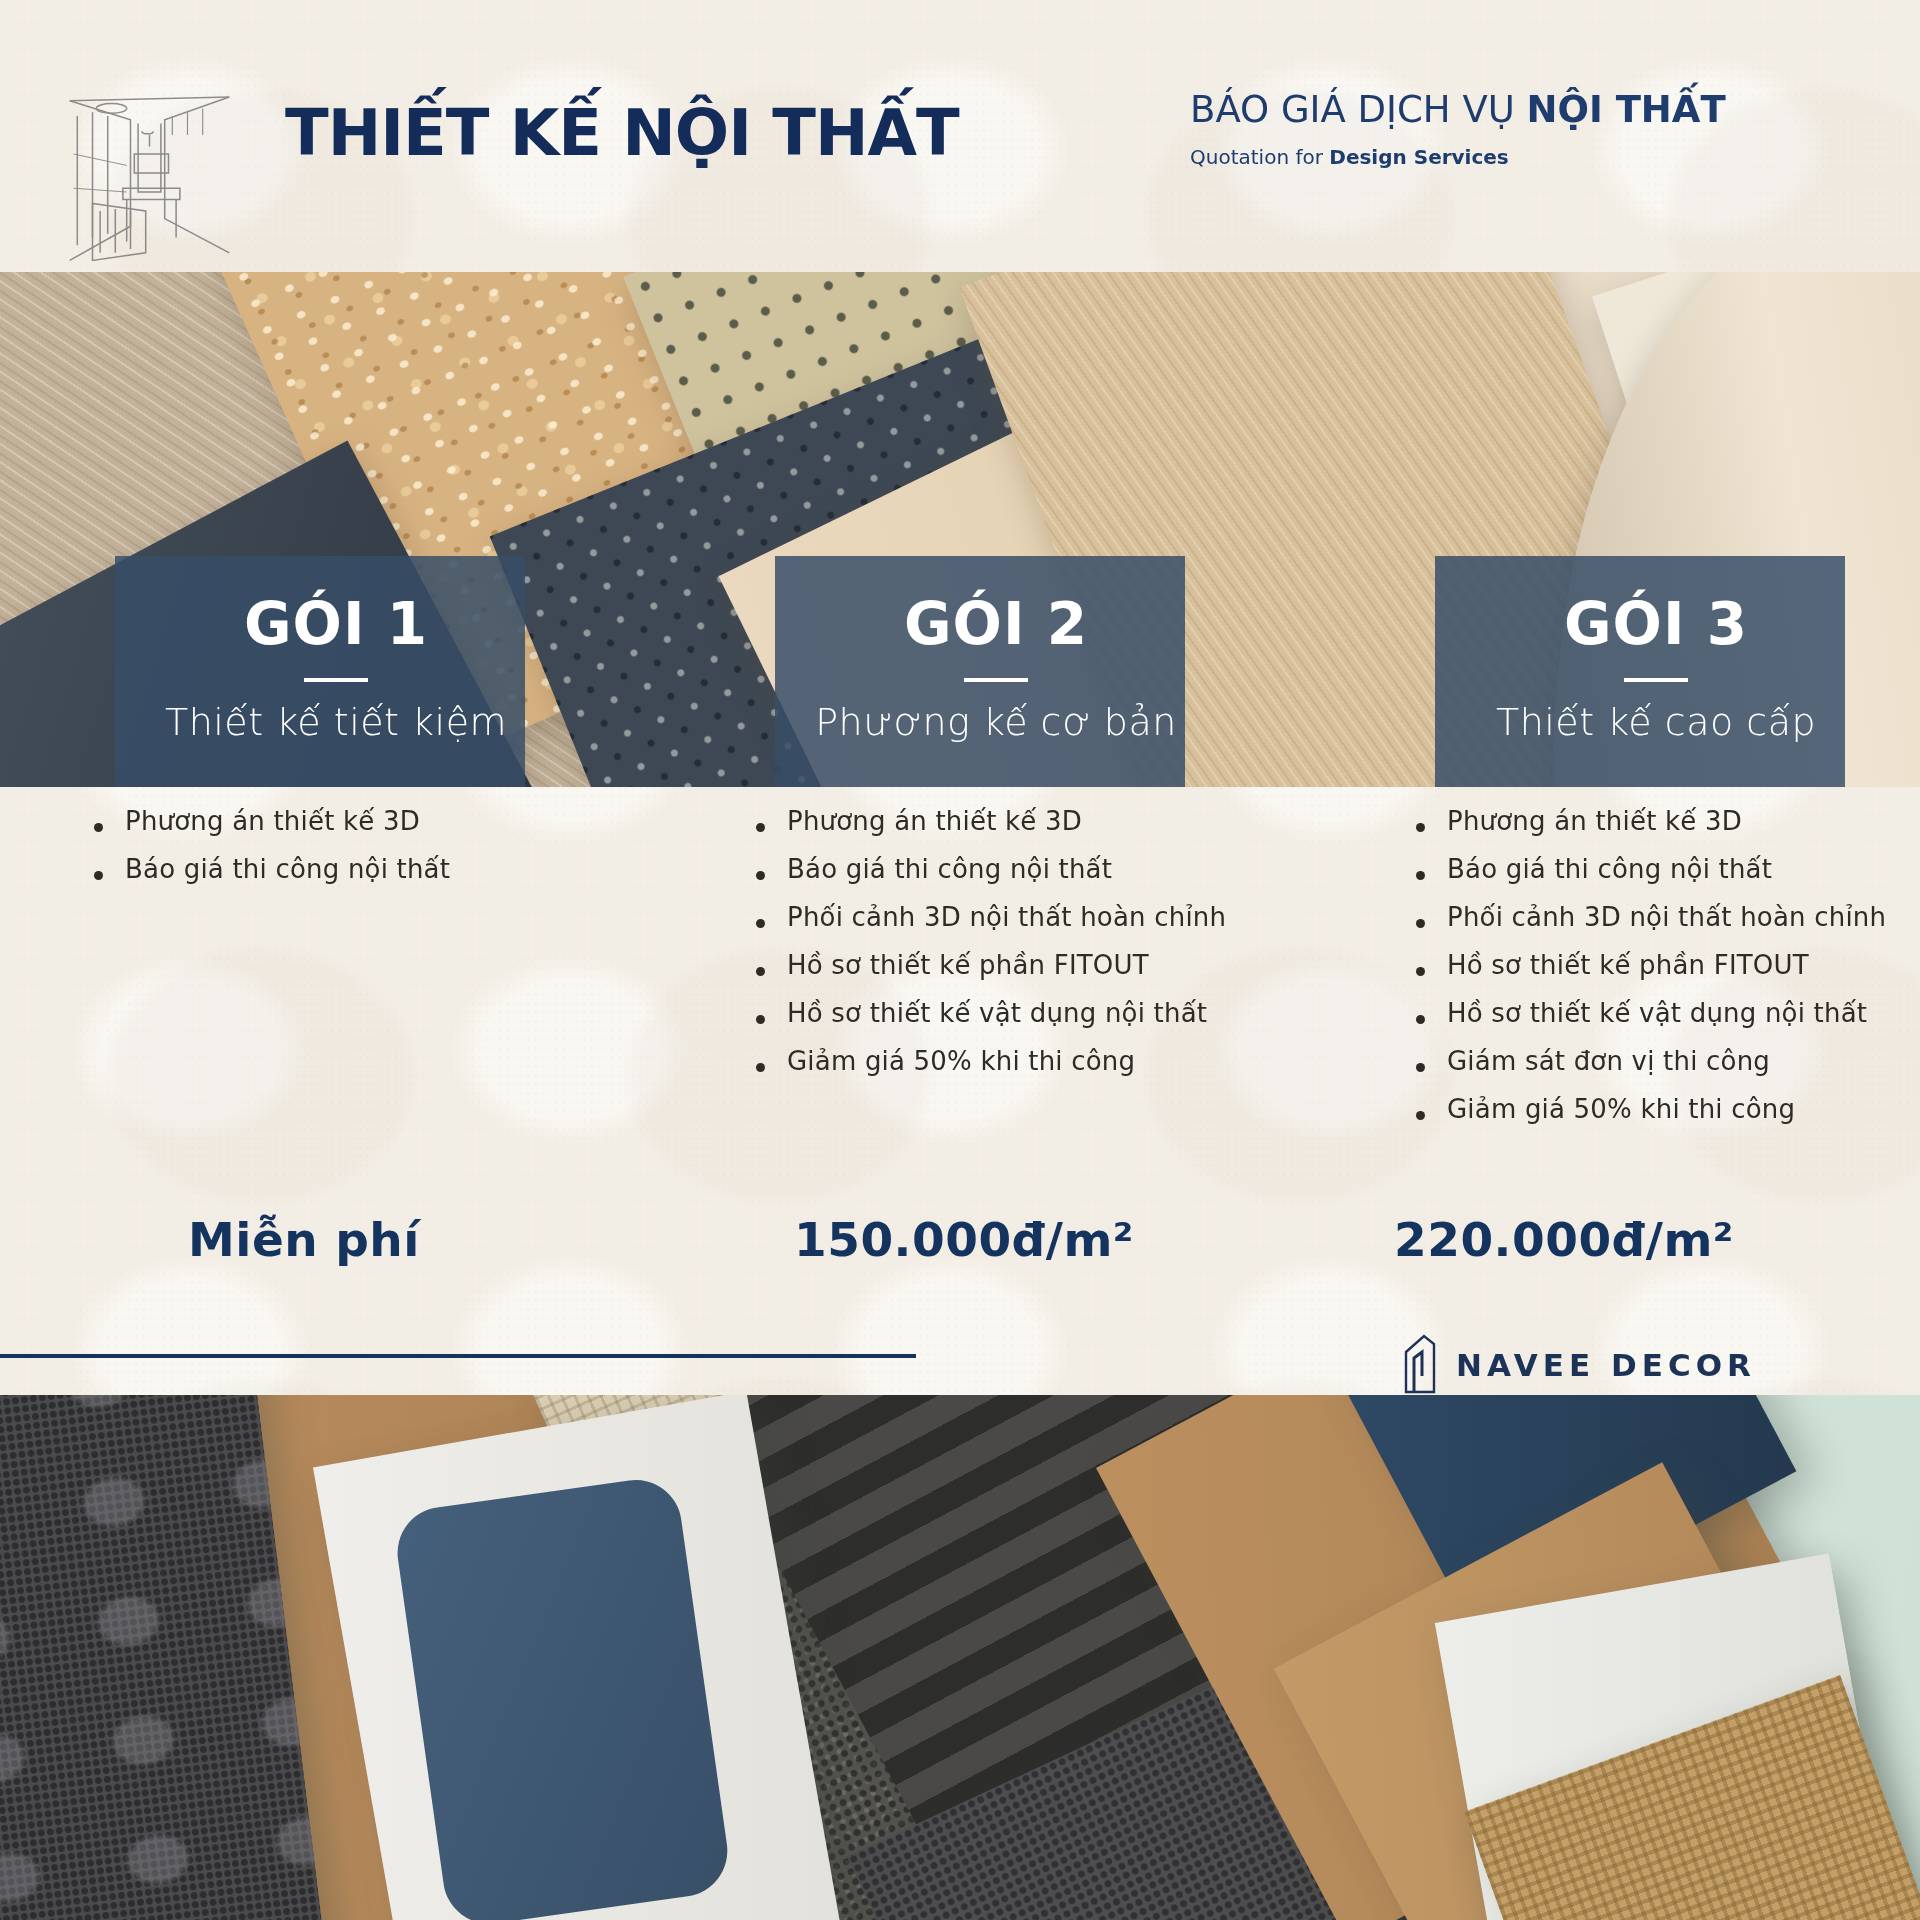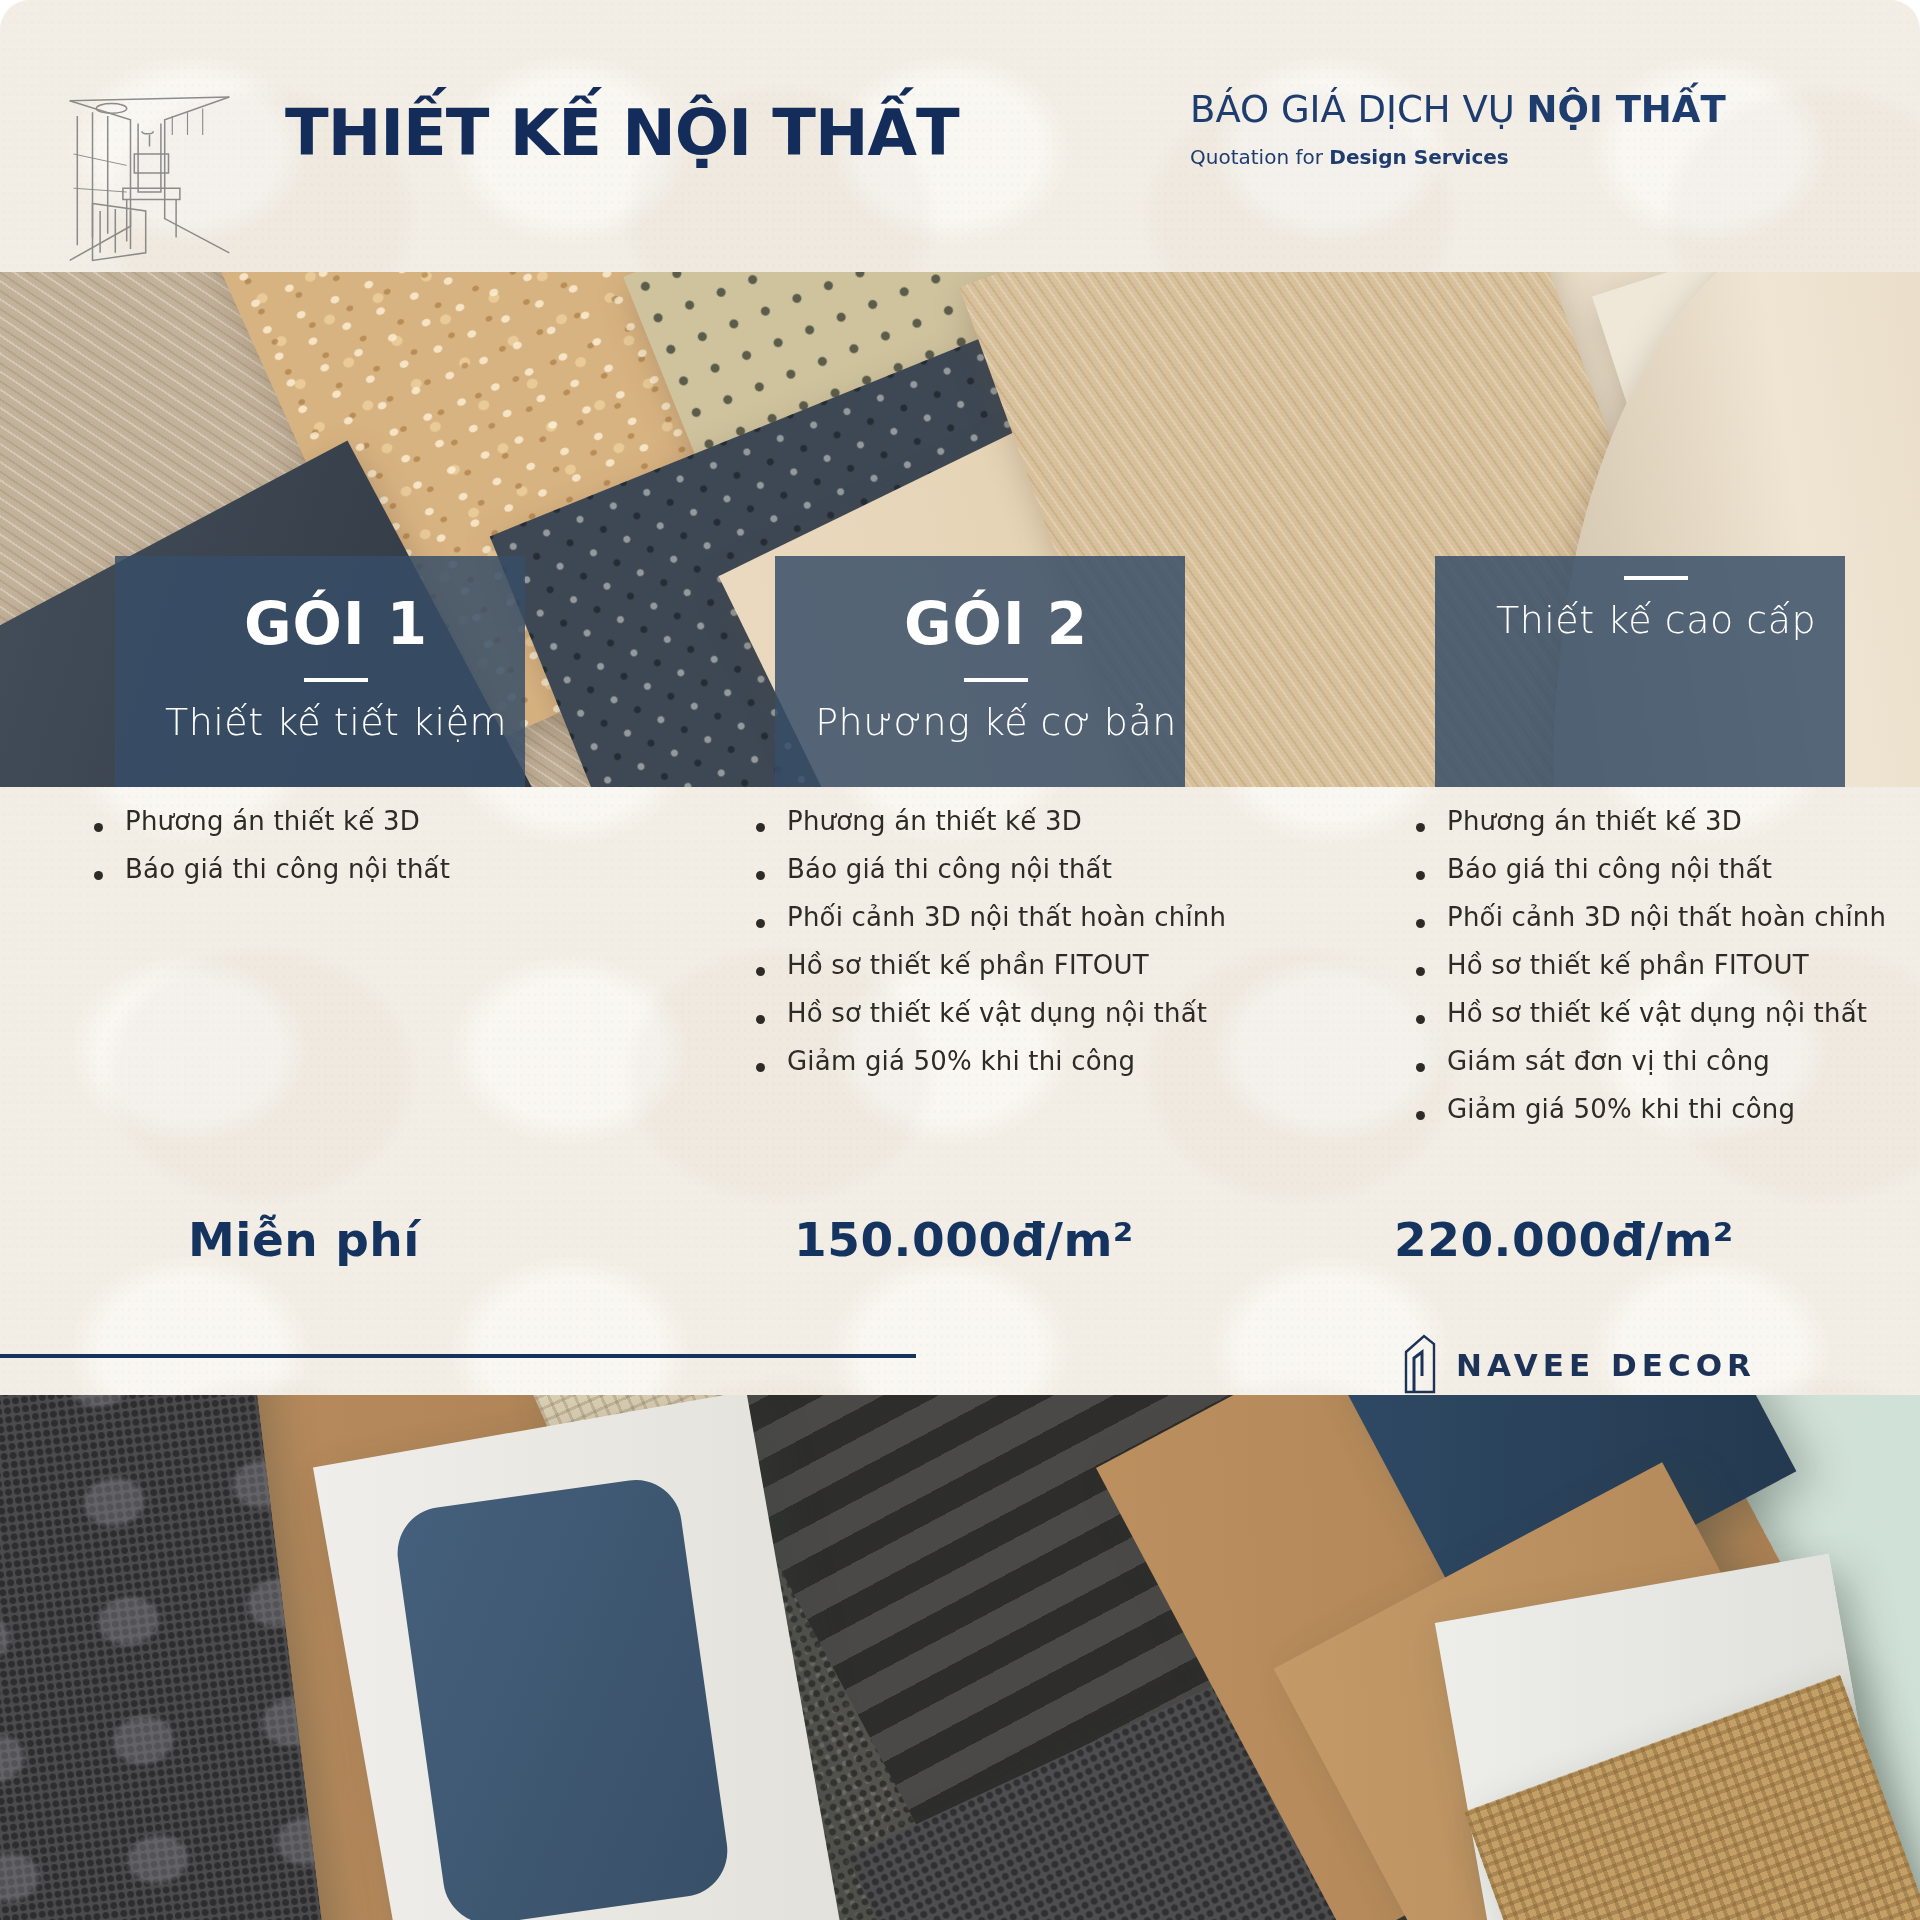--- a/index.html
+++ b/index.html
@@ -4,21 +4,21 @@
 <style>
   html,body{margin:0;padding:0;}
   body{width:1920px;height:1920px;overflow:hidden;
        font-family:"DejaVu Sans","Liberation Sans",sans-serif;}
   .poster{position:relative;width:1920px;height:1920px;
     background-color:#f3eee5;
     background-image:
       radial-gradient(rgba(182,164,140,0.05) 1px, transparent 1.5px),
       radial-gradient(rgba(160,140,120,0.05) 140px, transparent 160px),
       radial-gradient(rgba(255,255,255,0.5) 90px, transparent 120px);
-    background-size:7px 9px, 520px 430px, 380px 300px;border-radius:30px;}
+    background-size:7px 9px, 520px 430px, 380px 300px;}
 
   
   .hdr{position:absolute;left:0;top:0;width:1920px;height:272px;}
   .sketch{position:absolute;left:52px;top:78px;width:195px;height:190px;opacity:.85;}
   .title{position:absolute;left:285px;top:96px;margin:0;width:880px;
     font-size:64px;font-weight:800;letter-spacing:-1px;color:#132c5a;white-space:nowrap;}
   .tagline{position:absolute;left:1190px;top:88px;width:680px;color:#1e3c6e;}
   .tagline p{margin:0 0 14px 0;font-size:37px;font-weight:400;white-space:nowrap;}
   .tagline p.en{font-size:20px;}
   .tagline b{font-weight:800;margin-top:12px;}
@@ -180,20 +180,21 @@
       <h2>GÓI 1</h2>
       <div class="pkg-rule"></div>
       <div class="pkg-sub">Thiết kế tiết kiệm</div>
     </div>
     <div class="pkg-banner p2">
       <h2>GÓI 2</h2>
       <div class="pkg-rule"></div>
       <div class="pkg-sub">Phương kế cơ bản</div>
     </div>
     <div class="pkg-banner p3">
+      <h2>GÓI 3</h2>
       <div class="pkg-rule"></div>
       <div class="pkg-sub">Thiết kế cao cấp</div>
     </div>
   </div>
 
   <div class="features c1">
     <ul>
         <li>
           <span class="dot"></span>
           <span class="txt">Phương án thiết kế 3D</span>

